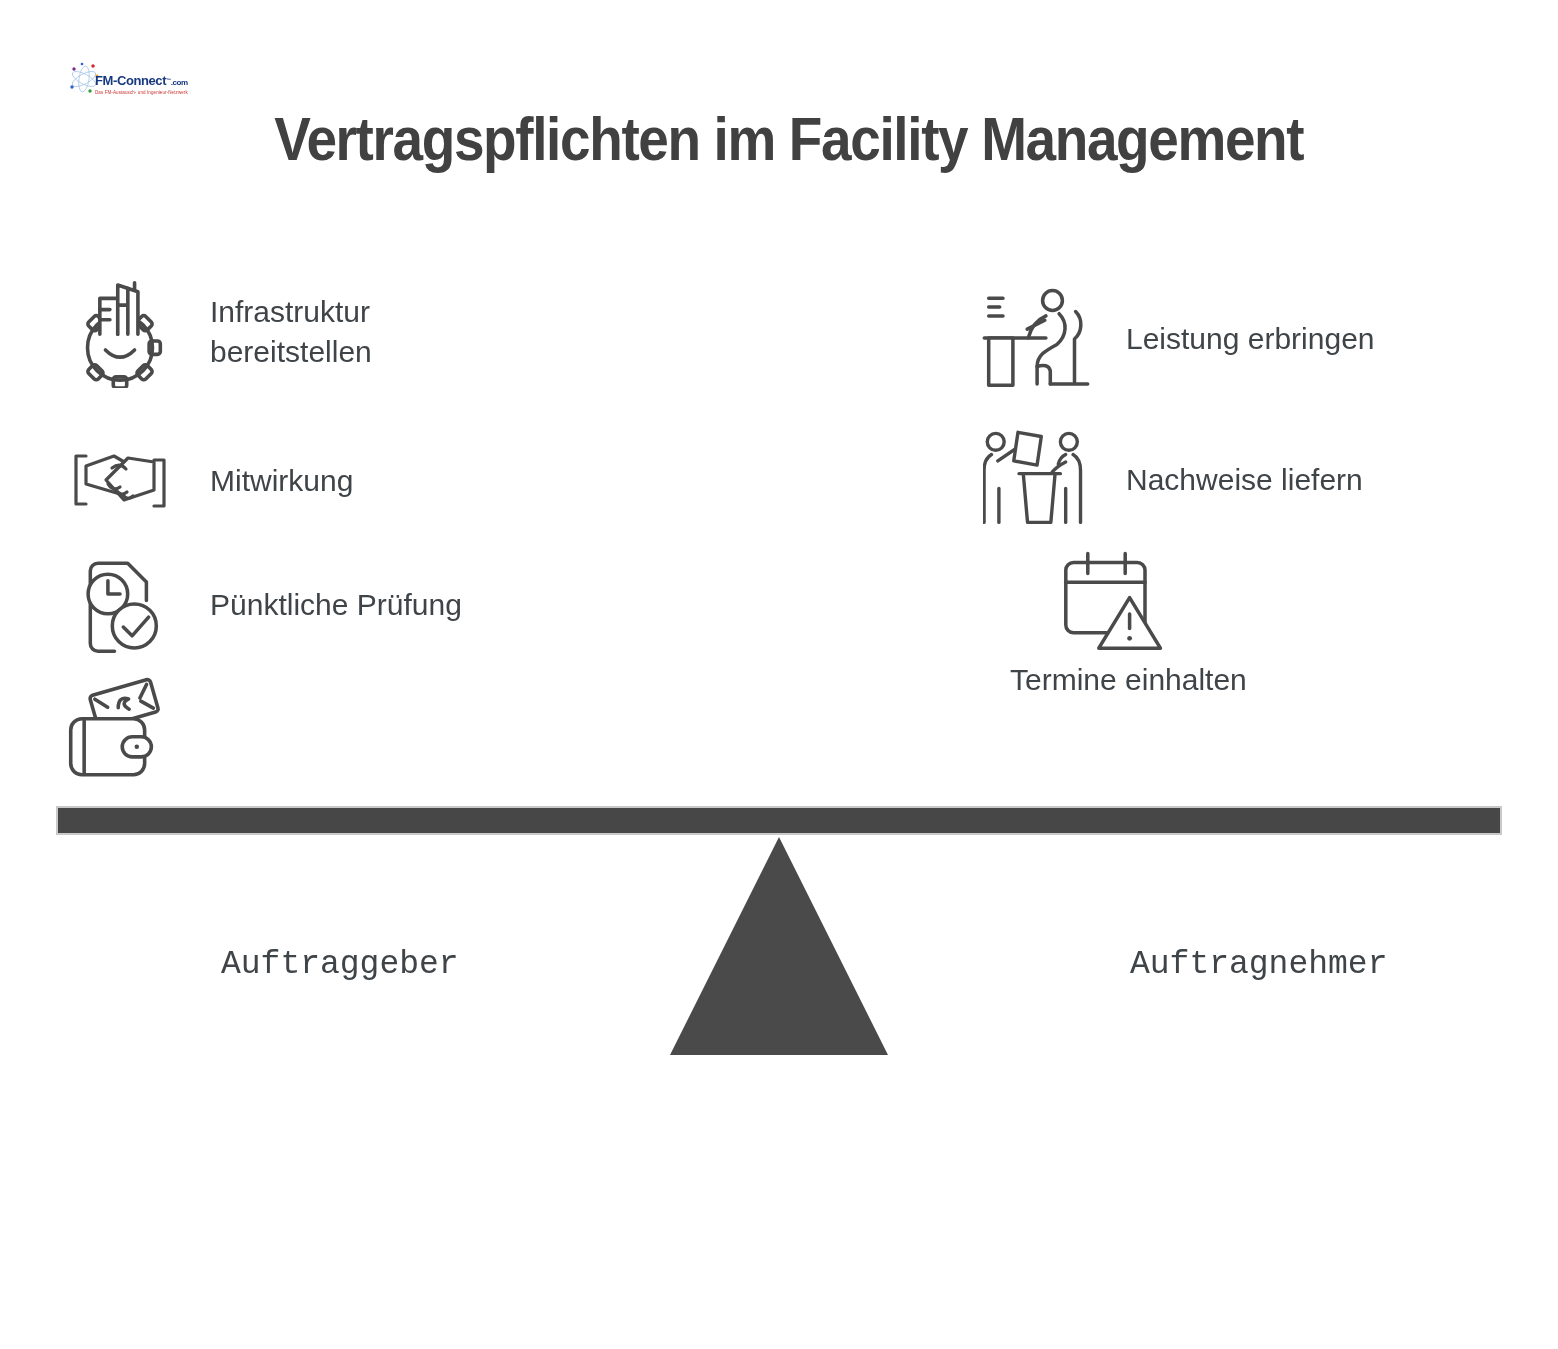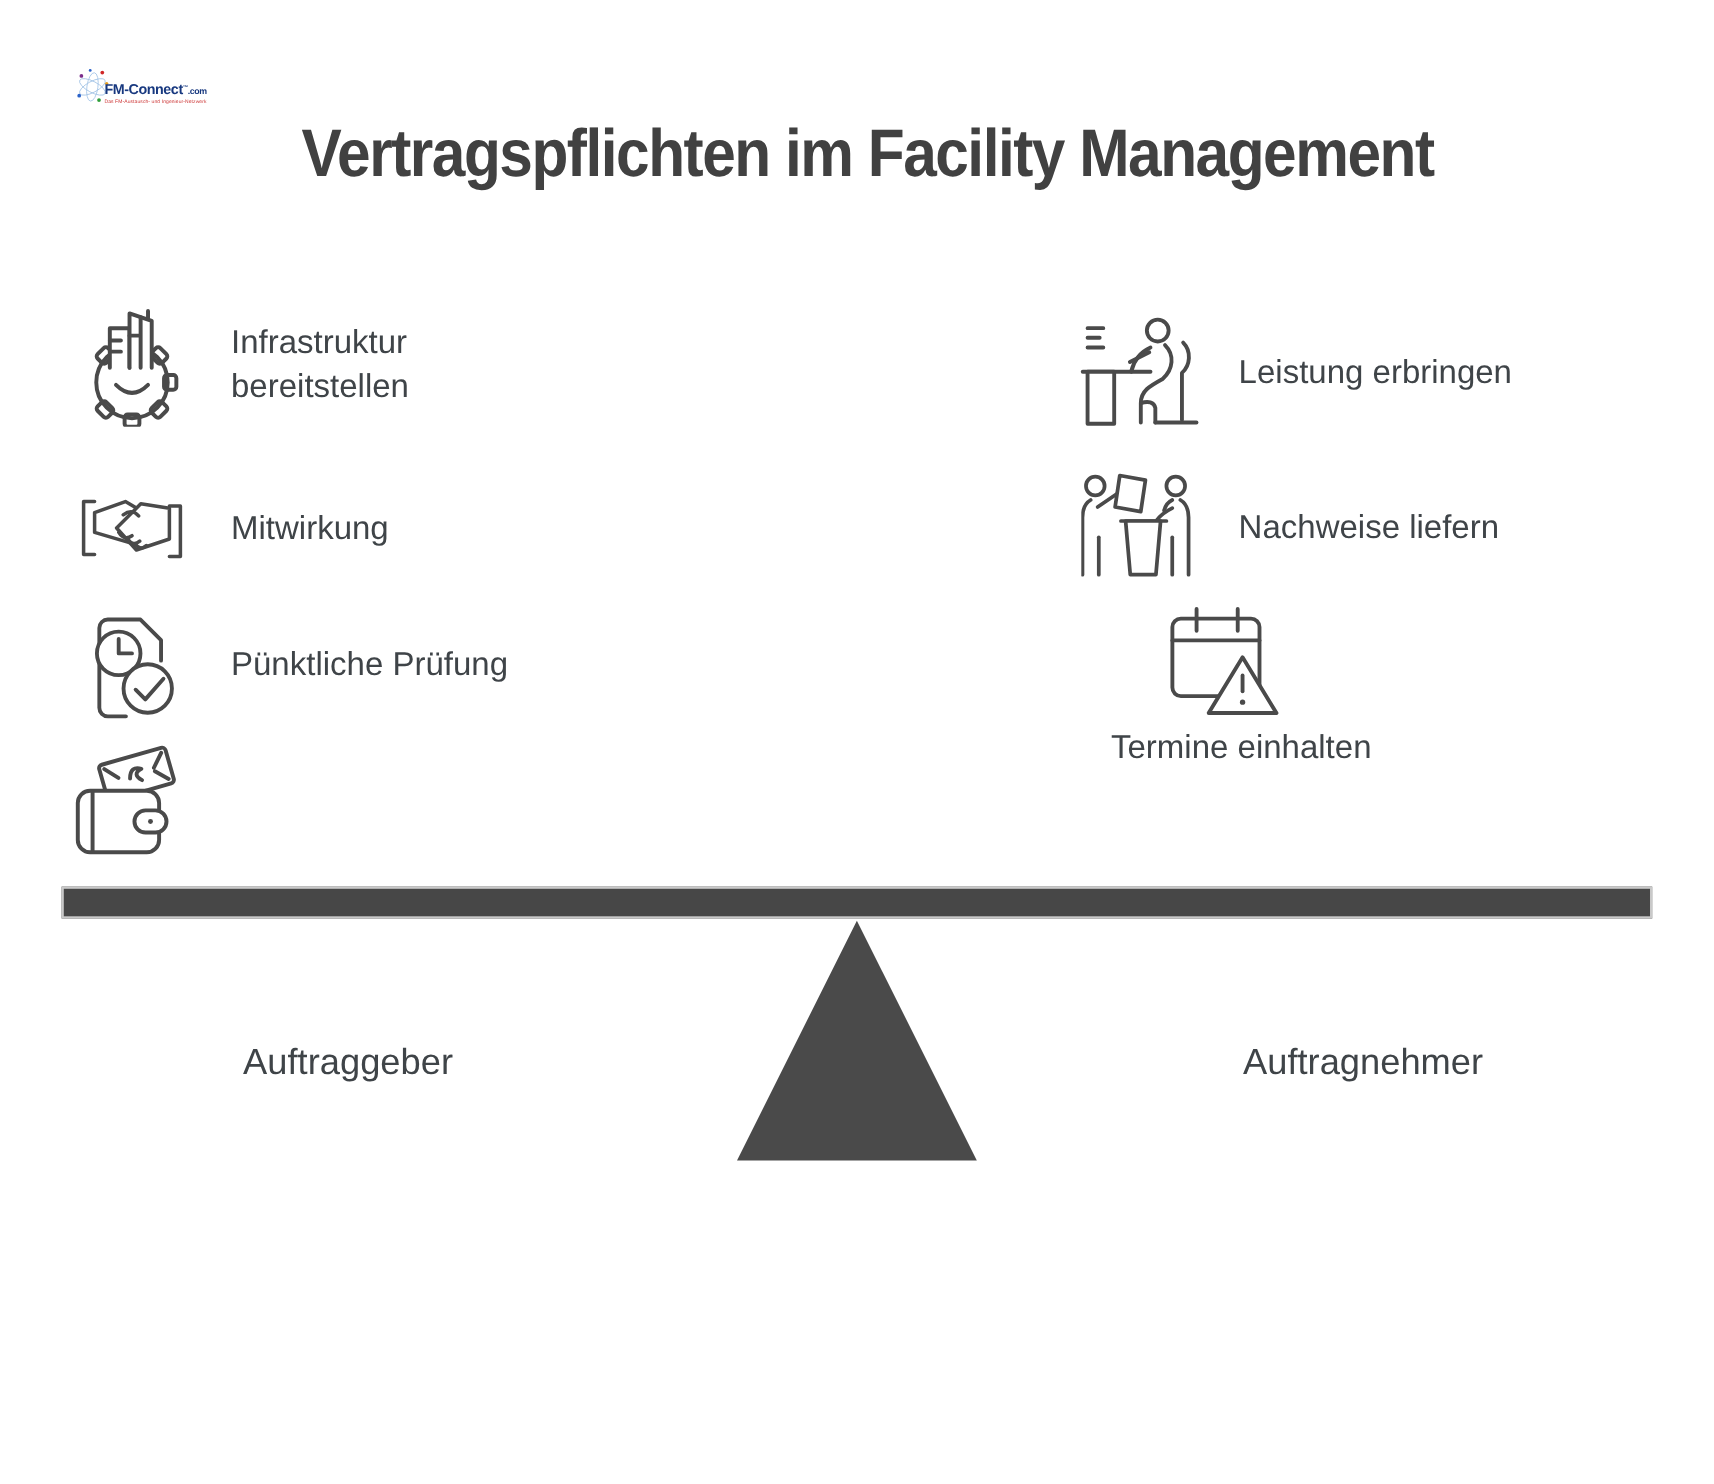--- a/index.html
+++ b/index.html
@@ -40,21 +40,21 @@
   .rR3 { left:978px; top:544px; height:122px;flex-direction:column; }
   .rR4 { left:978px; top:670px; height:120px; }
 
   
   .beam { position:absolute; left:56px; top:806px; width:1446px; height:29px;
           background:#474747; border:2px solid #c9c9c9; }
   .fulcrum { position:absolute; left:670px; top:837px; width:0; height:0;
              border-left:109px solid transparent; border-right:109px solid transparent;
              border-bottom:218px solid #4a4a4a; }
 
-  .role { position:absolute; font-size:33px; color:#3f4448; }
+  .role { position:absolute; font-size:33px; color:#3f4448;font-family:Liberation Mono, monospace; }
   .role-left  { left:221px; top:946px; }
   .role-right { left:1130px; top:946px; }
 </style>
 </head>
 <body>
 
 <div class="canvas">
 
   <div class="logo">
     <svg class="logo-burst" viewBox="0 0 42 42">

